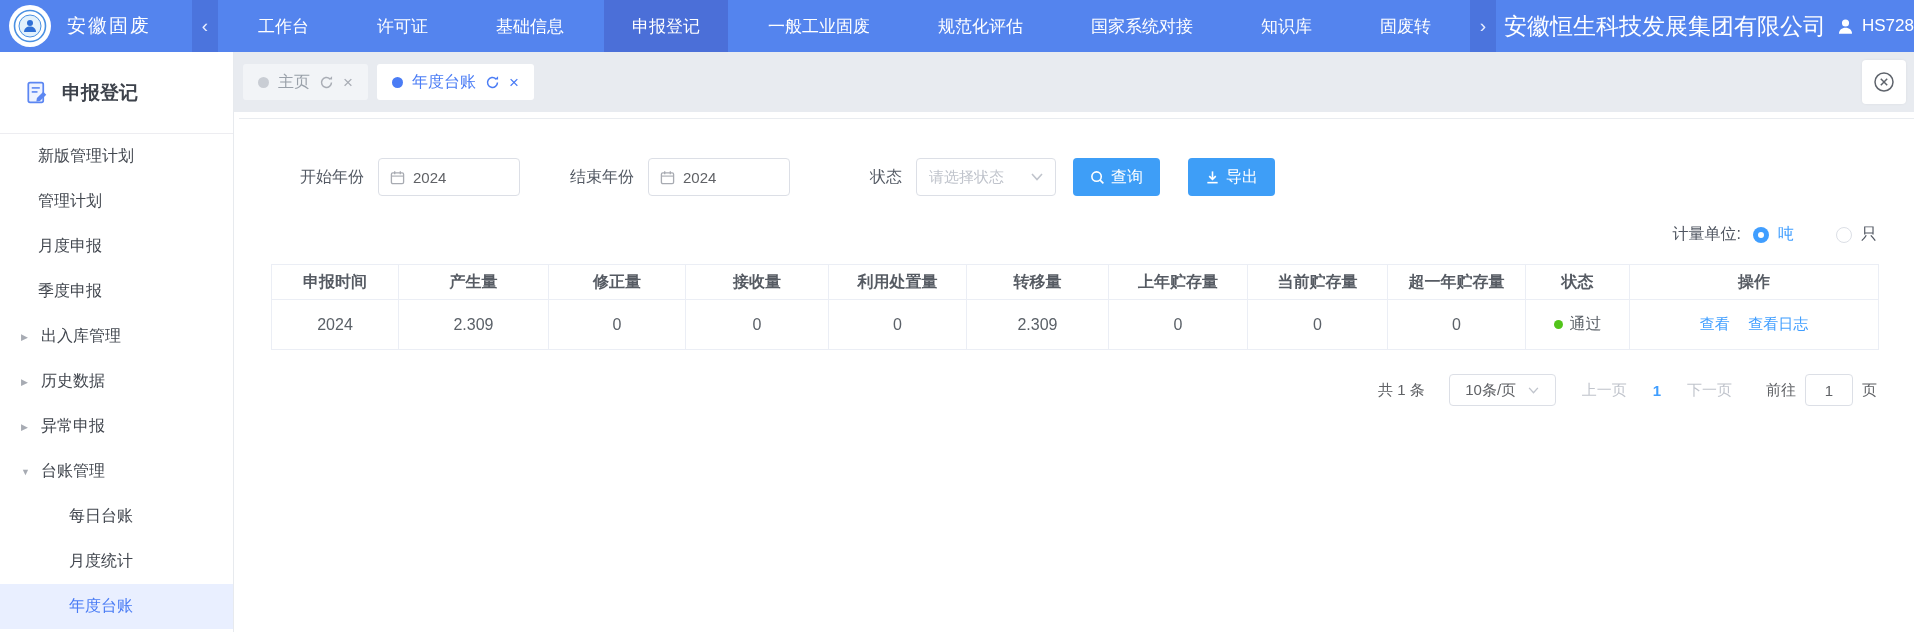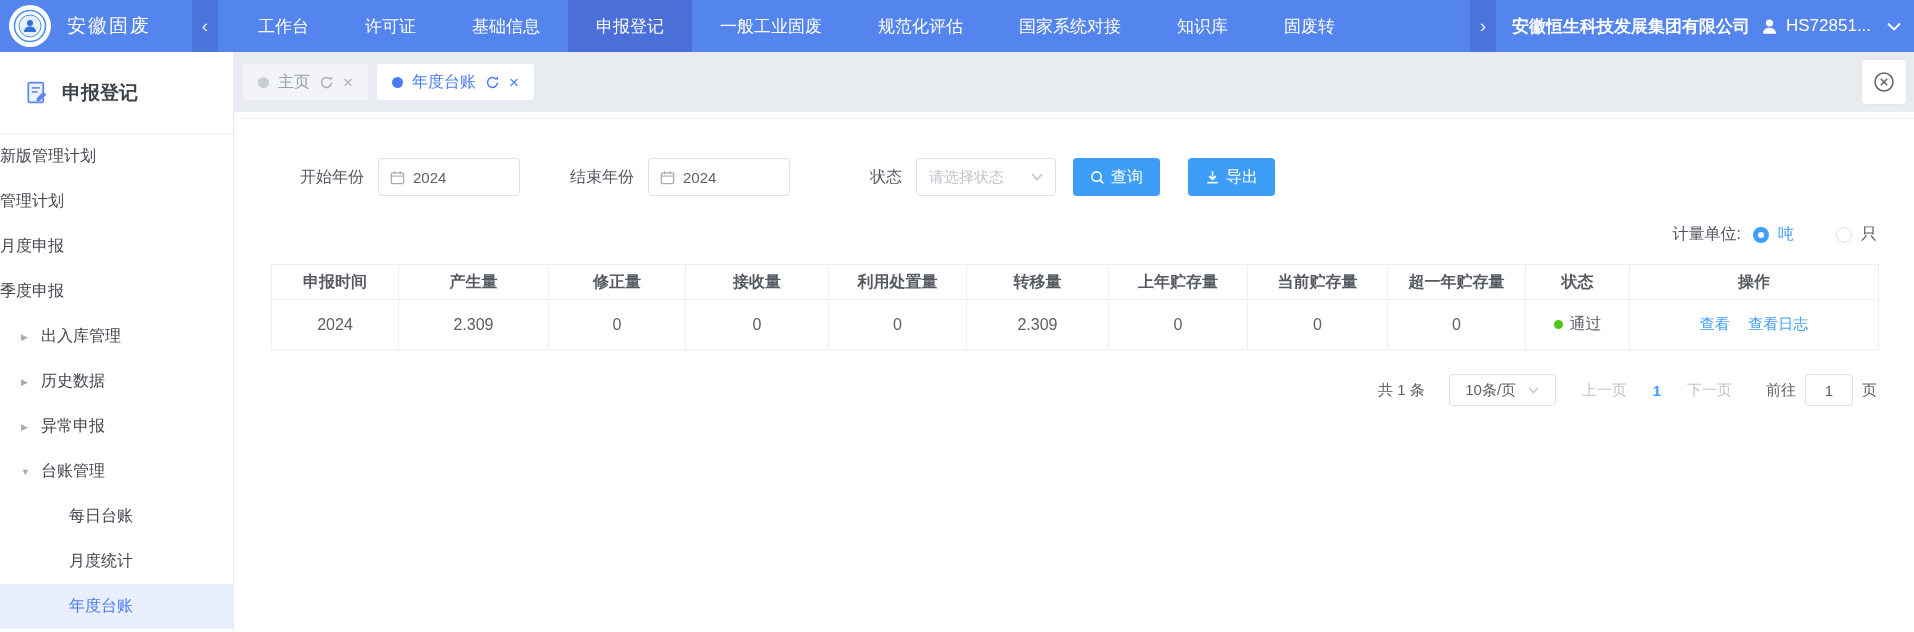--- a/index.html
+++ b/index.html
@@ -7,35 +7,35 @@
     font-family:"Liberation Sans","DejaVu Sans",sans-serif; }
 
   .app { width:1914px; height:632px; display:flex; flex-direction:column;border-radius:13px; }
 
   
   .navbar { height:52px; background:var(--navbar_bg); display:flex; align-items:center; color:#fff; flex:none; }
   .brand { width:192px; flex:none; display:flex; align-items:center; gap:16px; padding-left:9px; }
   .logo { width:42px; height:42px; border-radius:50%; background:#fff; display:flex; align-items:center; justify-content:center; flex:none; }
   .brand-name { font-size:19px; letter-spacing:2px; white-space:nowrap; }
   .nav-scroll { width:26px; height:52px; flex:none; background:var(--navbar_scroll_bg); display:flex; align-items:center; justify-content:center; font-size:19px; color:#e8eeff; cursor:pointer; }
-  .nav-items { display:flex; height:52px; align-items:stretch; width:1240px; flex:none; overflow:hidden; margin-left:12px; }
+  .nav-items { display:flex; height:52px; align-items:stretch; width:1240px; flex:none; overflow:hidden; margin-left:12px;gap:12px; }
   .nav-item { padding:0 28px; display:flex; align-items:center; font-size:17px; white-space:nowrap; cursor:pointer; flex:none; }
   .nav-item.active { background:var(--navbar_active_bg); }
-  .company { font-size:17px; margin-left:16px; white-space:nowrap; cursor:pointer;font-weight:bold; }
+  .company { font-size:23px; margin-left:8px; white-space:nowrap; cursor:pointer; }
   .user { display:flex; align-items:center; gap:7px; margin-left:10px; font-size:17px; white-space:nowrap; cursor:pointer; }
   .user-caret { margin-left:16px; margin-right:14px; display:flex; cursor:pointer; }
 
   
   .body { flex:1; display:flex; min-height:0; }
 
   
   .sidebar { width:234px; flex:none; background:#fff; border-right:1px solid #e7eaee; }
   .sidebar-header { height:82px; display:flex; align-items:center; gap:13px; padding-left:26px; border-bottom:1px solid #ededf1; }
   .sidebar-title { font-size:19px; font-weight:bold; color:#3d424b; }
-  .menu-item { height:45px; display:flex; align-items:center; font-size:16px; color:#41464e; cursor:pointer; }
+  .menu-item { height:45px; display:flex; align-items:center; font-size:16px; color:#41464e; padding-left:38px; cursor:pointer; }
   .menu-item.group { padding-left:21px; gap:9px; }
   .menu-item .caret { font-size:9px; color:#a7abb3; width:11px; display:inline-block; }
   .menu-item.child { padding-left:69px; }
   .menu-item.active { background:var(--sidebar_active_bg); color:var(--sidebar_active_text); }
 
   
   .main { flex:1; display:flex; flex-direction:column; min-width:0; }
   .tabstrip { height:60px; flex:none; background:var(--strip_bg); display:flex; align-items:center; position:relative; }
   .tab { display:flex; align-items:center; gap:9px; padding:0 15px; height:36px; background:#f2f4f7; margin-left:9px; border-radius:3px; font-size:16px; color:#99a0a9; cursor:pointer; }
   .tab .dot { width:11px; height:11px; border-radius:50%; background:#c9cdd4; flex:none; }

